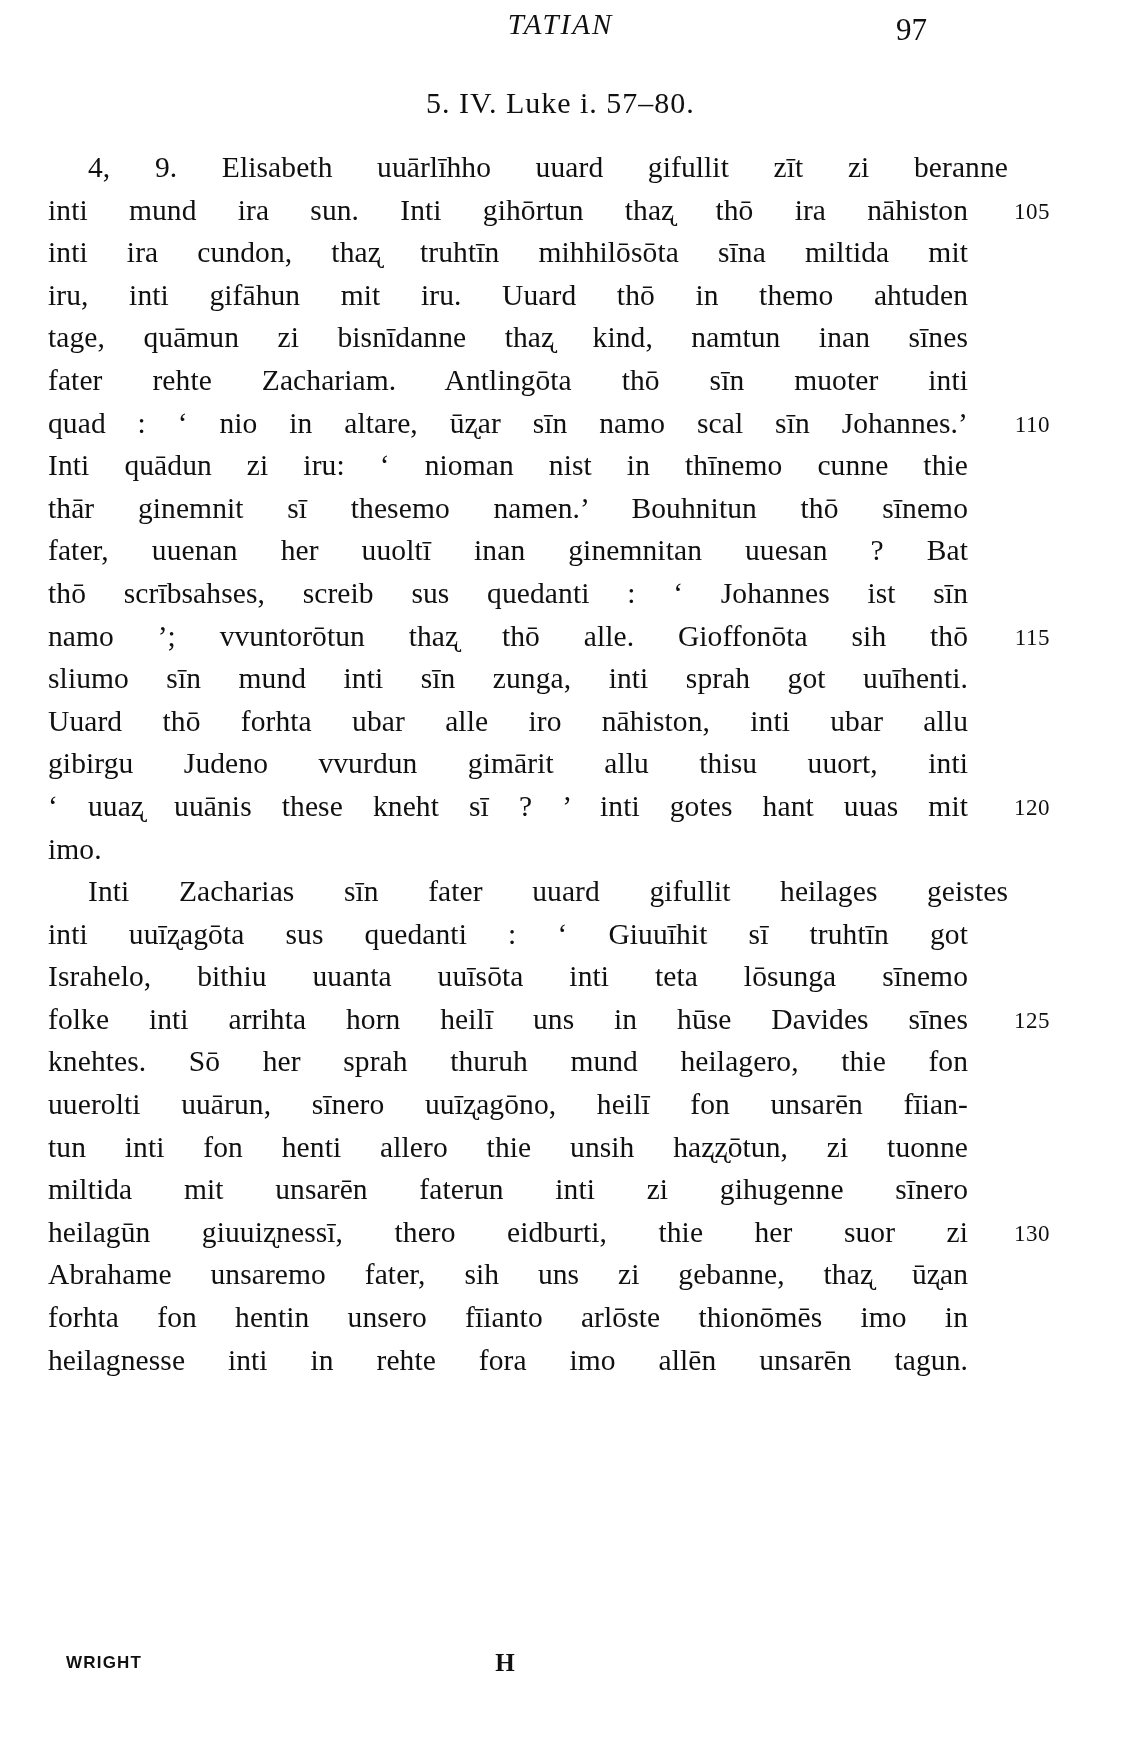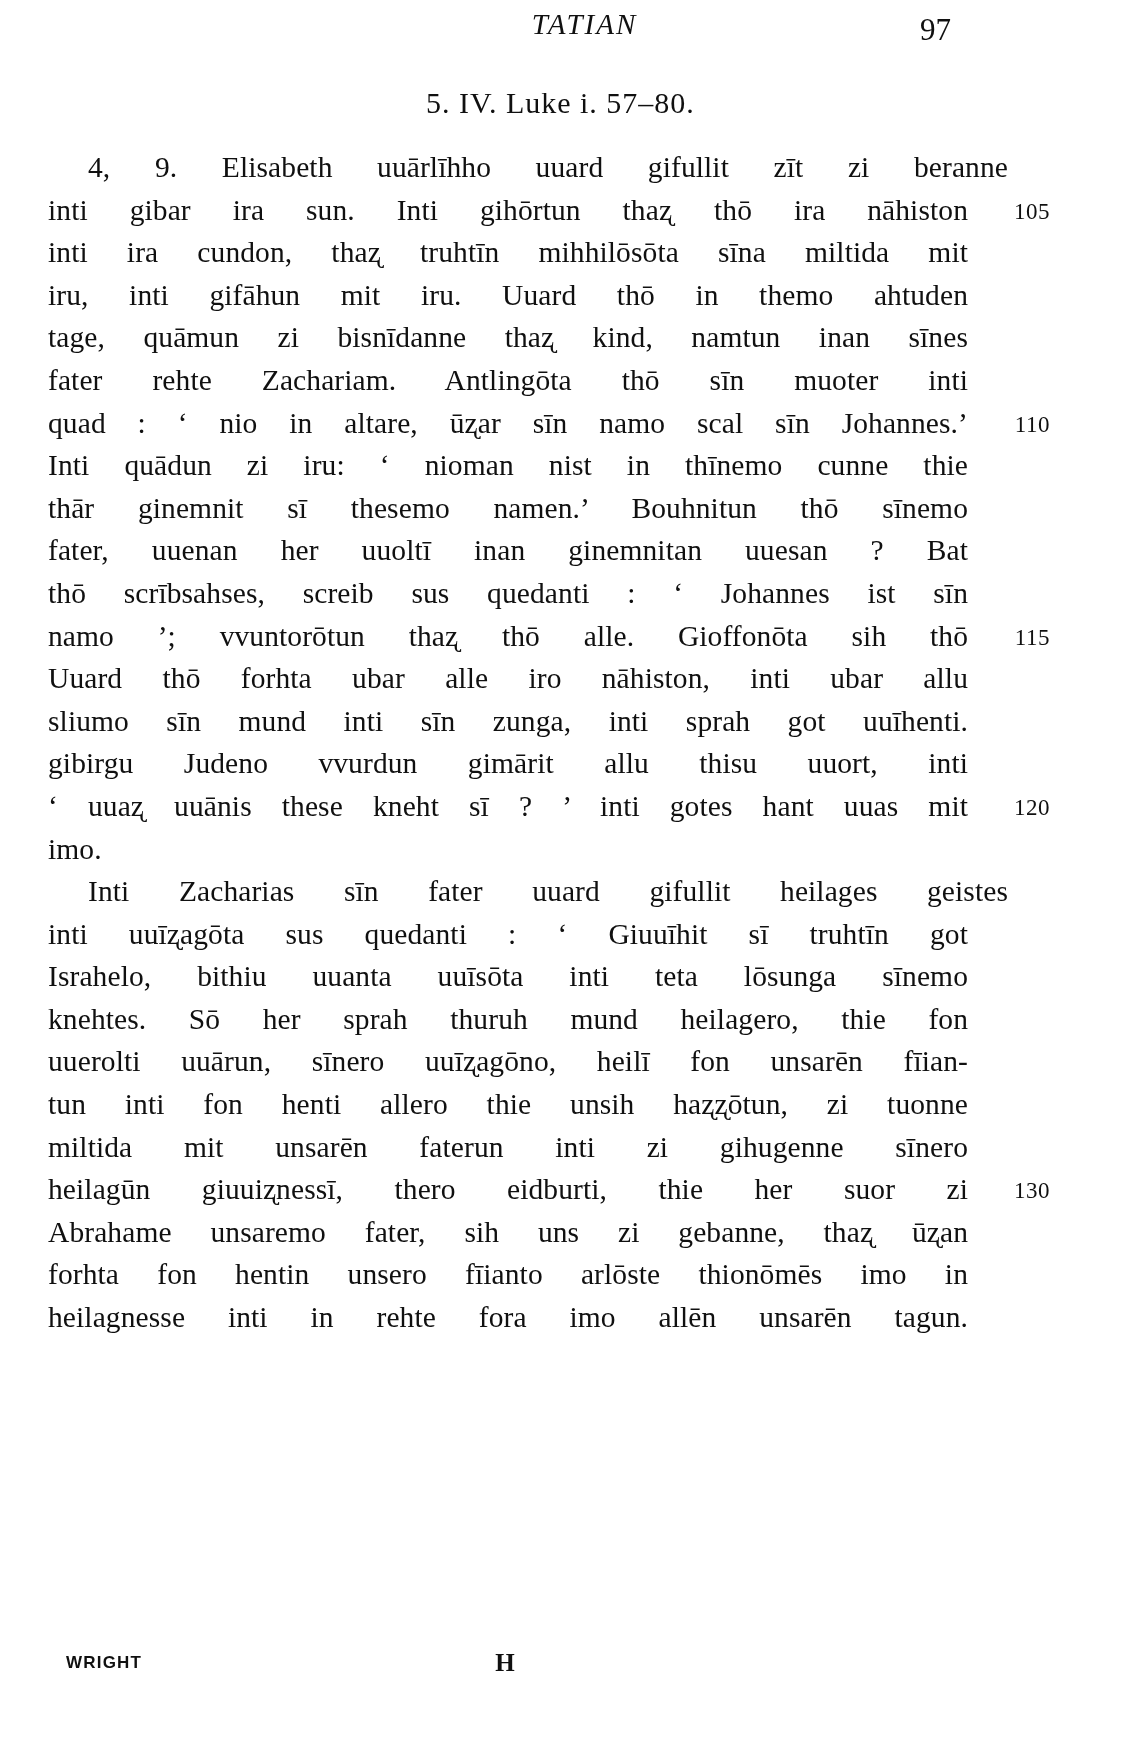--- a/index.html
+++ b/index.html
@@ -22,21 +22,20 @@
     box-sizing: border-box;
     padding: 0;
   }
   
   .running-head {
     position: absolute;
     top: 8px;
     left: 0;
     width: 991px;
     height: 46px;
-    margin-left: 24px;
   }
   .head-title {
     position: absolute;
     left: 0;
     width: 1121px;
     text-align: center;
     font-style: italic;
     font-size: 29px;
     letter-spacing: 2px;
     font-family: "Liberation Serif", serif;
@@ -129,21 +128,21 @@
     <div class="head-folio">97</div>
   </div>
 
   <div class="section-heading">5.  IV.  Luke i. 57–80.</div>
 
   <div class="textblock">
       <div class="line just">
         <span class="t ind">4, 9.  Elisabeth uuārlīhho uuard gifullit zīt zi beranne</span>
       </div>
       <div class="line just">
-        <span class="t">inti gibar ira sun.   Inti gihōrtun thaʐ thō ira nāhiston</span>
+        <span class="t">inti mund ira sun.   Inti gihōrtun thaʐ thō ira nāhiston</span>
         <span class="lno">105</span>
       </div>
       <div class="line just">
         <span class="t">inti ira cundon, thaʐ truhtīn mihhilōsōta sīna miltida mit</span>
       </div>
       <div class="line just">
         <span class="t">iru, inti gifāhun mit iru.   Uuard thō in themo ahtuden</span>
       </div>
       <div class="line just">
         <span class="t">tage, quāmun zi bisnīdanne thaʐ kind, namtun inan sīnes</span>
@@ -165,43 +164,47 @@
         <span class="t">fater, uuenan her uuoltī inan ginemnitan uuesan ?   Bat</span>
       </div>
       <div class="line just">
         <span class="t">thō scrībsahses, screib sus quedanti : ‘ Johannes ist sīn</span>
       </div>
       <div class="line just">
         <span class="t">namo ’; vvuntorōtun thaʐ thō alle.   Gioffonōta sih thō</span>
         <span class="lno">115</span>
       </div>
       <div class="line just">
+        <span class="t">sliumo sīn mund inti sīn zunga, inti sprah got uuīhenti.</span>
+      </div>
+      <div class="line just">
         <span class="t">Uuard thō forhta ubar alle iro nāhiston, inti ubar allu</span>
-      </div>
-      <div class="line just">
-        <span class="t">sliumo sīn mund inti sīn zunga, inti sprah got uuīhenti.</span>
       </div>
       <div class="line just">
         <span class="t">gibirgu Judeno vvurdun gimārit allu thisu uuort, inti</span>
       </div>
       <div class="line just">
         <span class="t">‘ uuaʐ uuānis these kneht sī ? ’ inti gotes hant uuas mit</span>
         <span class="lno">120</span>
       </div>
       <div class="line">
         <span class="t">imo.</span>
       </div>
       <div class="line just">
         <span class="t ind">Inti Zacharias sīn fater uuard gifullit heilages geistes</span>
       </div>
       <div class="line just">
         <span class="t">inti uuīʐagōta sus quedanti : ‘ Giuuīhit sī truhtīn got</span>
       </div>
       <div class="line just">
         <span class="t">Israhelo, bithiu uuanta uuīsōta inti teta lōsunga sīnemo</span>
+      </div>
+      <div class="line just">
+        <span class="t">folke inti arrihta horn heilī uns in hūse Davides sīnes</span>
+        <span class="lno">125</span>
       </div>
       <div class="line just">
         <span class="t">knehtes.   Sō her sprah thuruh mund heilagero, thie fon</span>
       </div>
       <div class="line just">
         <span class="t">uuerolti uuārun, sīnero uuīʐagōno, heilī fon unsarēn fīian-</span>
       </div>
       <div class="line just">
         <span class="t">tun inti fon henti allero thie unsih haʐʐōtun, zi tuonne</span>
       </div>

